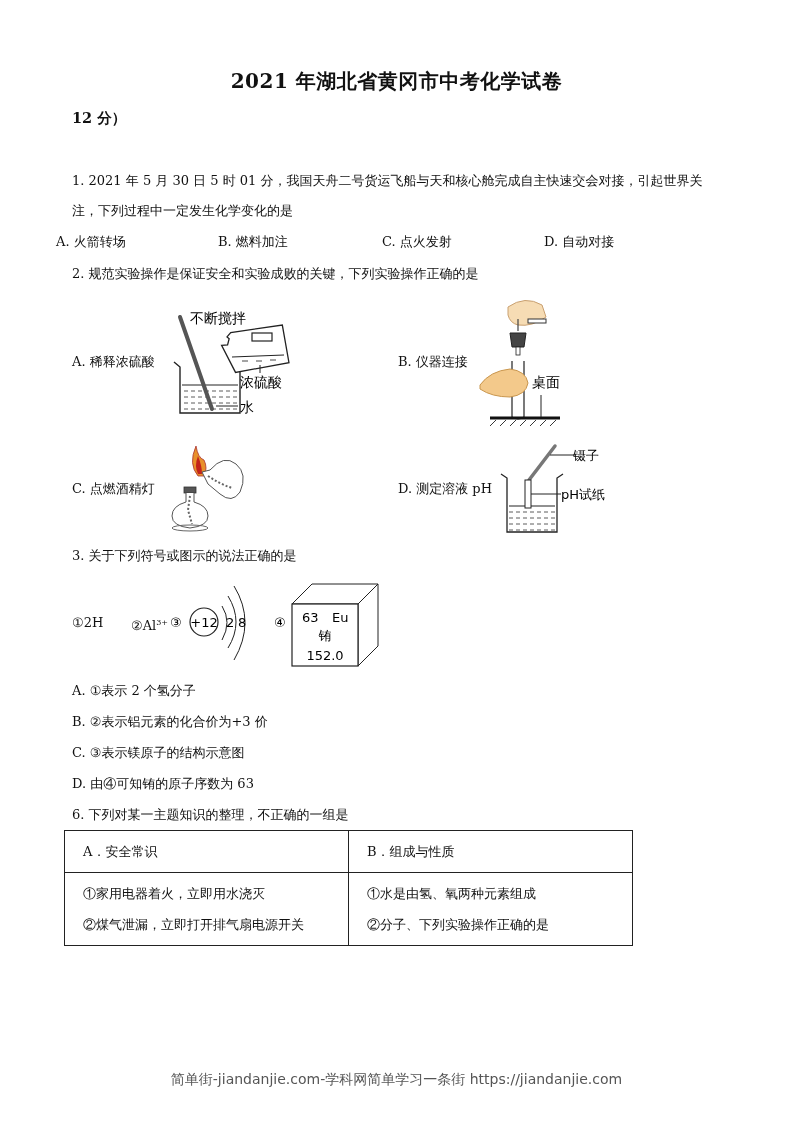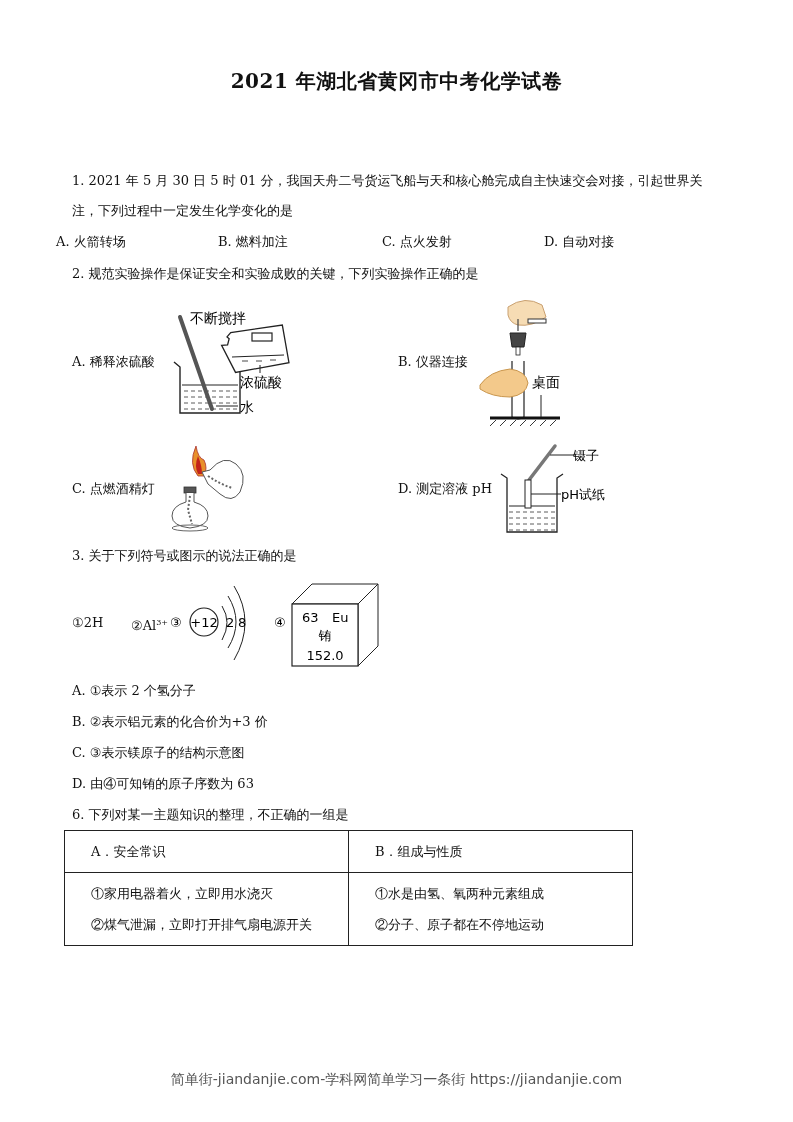--- a/index.html
+++ b/index.html
@@ -7,31 +7,32 @@
          font-family: "DejaVu Serif", "Liberation Serif", serif; color: #111; }
   .abs { position: absolute; }
   .title { left: 0; width: 793px; top: 68px; text-align: center; font-size: 20px; font-weight: bold; letter-spacing: 0.5px; }
   .section { left: 72px; width: 660px; font-size: 14.5px; font-weight: bold; line-height: 32px; }
   .txt { font-size: 13px; line-height: 18px; white-space: nowrap; }
   .q { left: 72px; }
   .opt-row { left: 56px; top: 233px; width: 600px; height: 20px; }
   .opt-row span { position: absolute; top: 0; font-size: 13px; }
   svg text { font-family: "DejaVu Sans", "Liberation Sans", sans-serif; }
   table.q4 { position: absolute; left: 64px; top: 830px; width: 569px; border-collapse: collapse; font-size: 13px; }
-  table.q4 td { border: 1.2px solid #222; padding: 0 26px; vertical-align: middle; }
+  table.q4 td { border: 1.2px solid #222; padding: 0 18px; vertical-align: middle; }
   table.q4 tr.h td { height: 41px; }
   table.q4 tr.b td { height: 72px; line-height: 31px; }
   .footer { left: 0; width: 793px; top: 1071px; text-align: center; font-family: "DejaVu Sans", "Liberation Sans", sans-serif; font-size: 14px; color: #555; }
 </style>
 </head>
 <body>
 
 <div class="abs title">2021 年湖北省黄冈市中考化学试卷</div>
 
 <div class="abs section" style="top:102px;">
+  <div>12 分）</div>
 </div>
 
 <div class="abs txt q" style="top:172px;">1. 2021 年 5 月 30 日 5 时 01 分，我国天舟二号货运飞船与天和核心舱完成自主快速交会对接，引起世界关</div>
 <div class="abs txt q" style="top:202px;">注，下列过程中一定发生化学变化的是</div>
 <div class="abs opt-row">
   <span style="left:0;">A.  火箭转场</span>
   <span style="left:162px;">B.  燃料加注</span>
   <span style="left:326px;">C.  点火发射</span>
   <span style="left:488px;">D.  自动对接</span>
 </div>
@@ -166,19 +167,19 @@
     <td style="width:50%;">A．安全常识</td>
     <td>B．组成与性质</td>
   </tr>
   <tr class="b">
     <td>
       <div>①家用电器着火，立即用水浇灭</div>
       <div>②煤气泄漏，立即打开排气扇电源开关</div>
     </td>
     <td>
       <div>①水是由氢、氧两种元素组成</div>
-      <div>②分子、原子都在不停地运动</div>
+      <div>②分子、下列实验操作正确的是</div>
     </td>
   </tr>
 </tbody>
   </table>
 
 <div class="abs footer">简单街-jiandanjie.com-学科网简单学习一条街 https://jiandanjie.com</div>
 
 </body></html>

